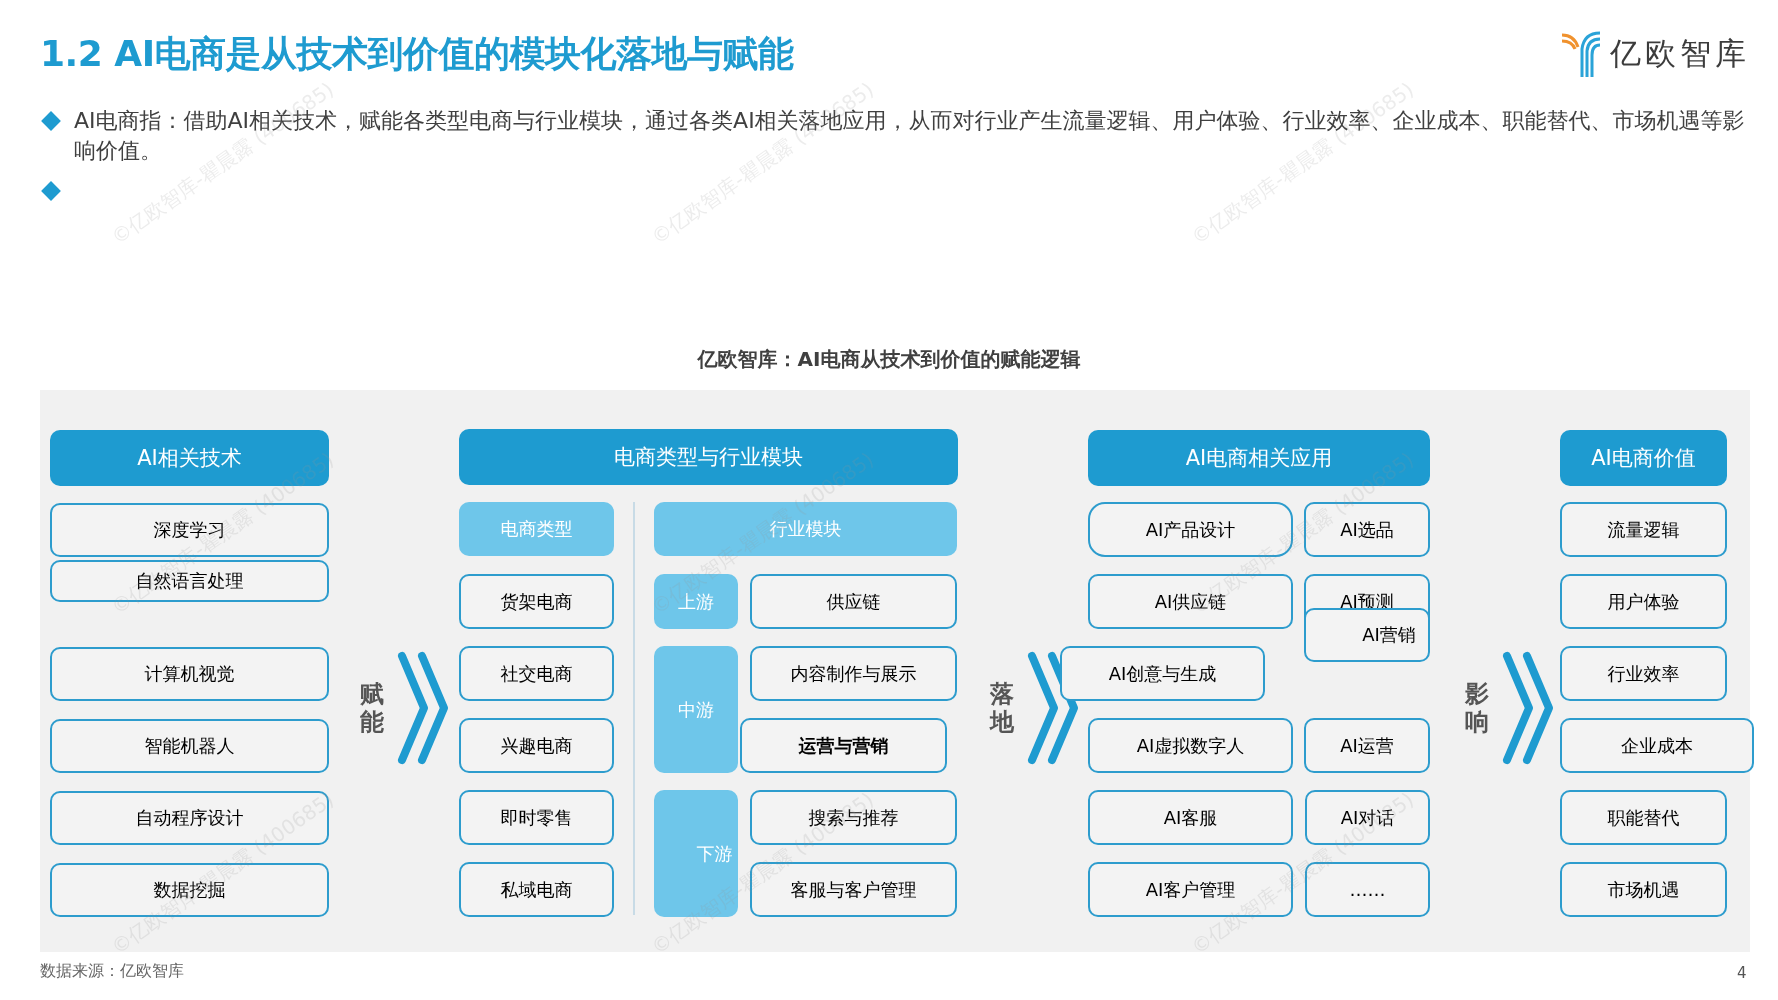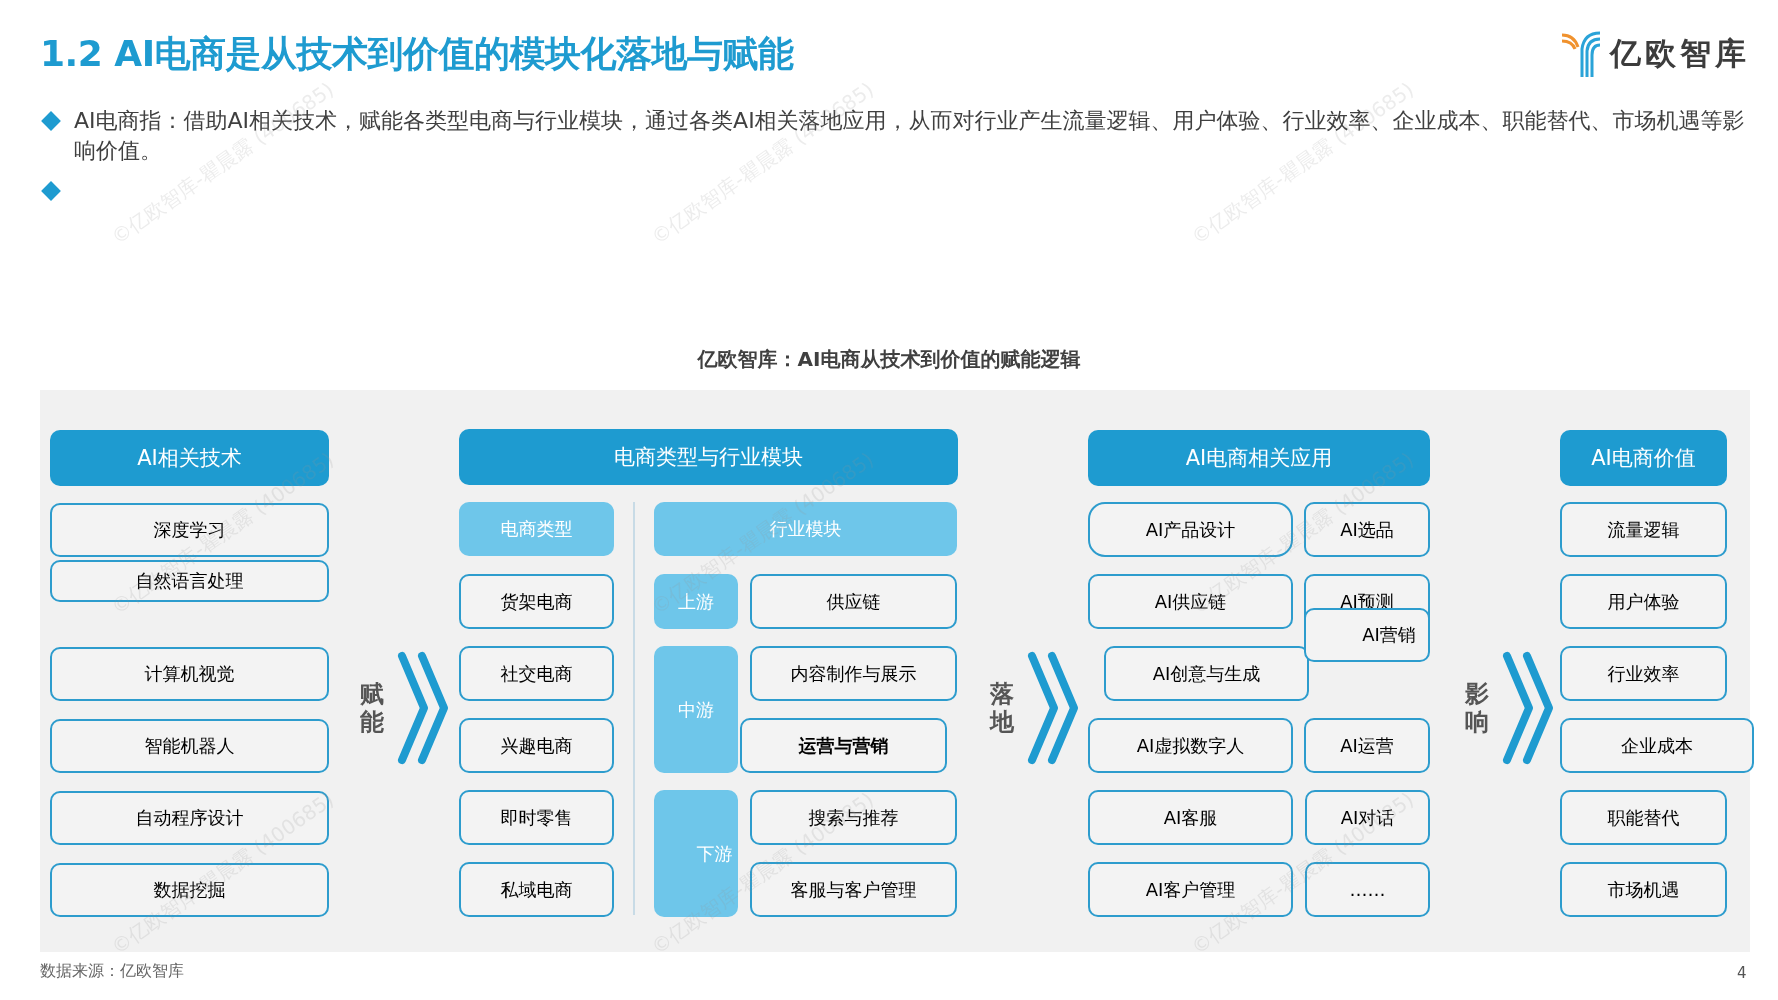--- a/index.html
+++ b/index.html
@@ -3,21 +3,21 @@
 <meta charset="utf-8">
 <style>
   * { box-sizing: border-box; margin: 0; padding: 0; }
   html, body { width: 1778px; height: 1000px; background: #ffffff; overflow: hidden; }
   body { position: relative; font-family: "DejaVu Sans", "Liberation Sans", sans-serif; color: #595959; }
 
   .page-title { position: absolute; left: 40px; top: 30px; font-size: 36px; font-weight: bold; color: #1e9bd0; letter-spacing: -0.5px; }
 
   .logo { position: absolute; left: 1560px; top: 28px; height: 52px; display: flex; align-items: center; }
   .logo svg { width: 42px; height: 50px; }
-  .logo-text { font-size: 31px; color: #3c3c3c; margin-left: 8px; letter-spacing: 4px; font-weight: bold; }
+  .logo-text { font-size: 31px; color: #3c3c3c; margin-left: 8px; letter-spacing: 4px; font-weight: normal; }
 
   .bullets { position: absolute; left: 40px; top: 106px; width: 1720px; }
   .bullet { position: relative; padding-left: 34px; font-size: 22px; line-height: 30px; color: #404040; }
   .bullet + .bullet { margin-top: 10px; }
   .bullet .diamond { position: absolute; left: 4px; top: 8px; width: 14px; height: 14px; background: #1e9bd0; transform: rotate(45deg); }
 
   .chart-title { position: absolute; left: 0; width: 1778px; top: 346px; text-align: center; font-size: 20px; font-weight: bold; color: #404040; }
 
   .panel { position: absolute; left: 40px; top: 390px; width: 1710px; height: 562px; background: #f1f1f1; }
 
@@ -115,21 +115,21 @@
   </div>
   <svg viewBox="0 0 56 116">
     <path d="M8 6 L30 58 L8 110" stroke="#1e9bd0" stroke-width="8" stroke-linecap="round" stroke-linejoin="round" fill="none"></path>
     <path d="M28 6 L50 58 L28 110" stroke="#1e9bd0" stroke-width="8" stroke-linecap="round" stroke-linejoin="round" fill="none"></path>
   </svg>
 </div>
 
 <div class="hdr" style="left:1088px; top:430px; width:342px; height:56px;">AI电商相关应用</div>
 <div class="box" style="left:1088px; top:502px; width:205px; height:55px;border-radius:17px;">AI产品设计</div>
 <div class="box" style="left:1088px; top:574px; width:205px; height:55px;">AI供应链</div>
-<div class="box" style="left:1104px; top:646px; width:205px; height:55px;">AI创意与生成</div>
+<div class="box" style="left:1060px; top:646px; width:205px; height:55px;">AI创意与生成</div>
 <div class="box" style="left:1088px; top:718px; width:205px; height:55px;">AI虚拟数字人</div>
 <div class="box" style="left:1088px; top:790px; width:205px; height:55px;">AI客服</div>
 <div class="box" style="left:1088px; top:862px; width:205px; height:55px;">AI客户管理</div>
 
 <div class="box" style="left:1304px; top:502px; width:126px; height:55px;">AI选品</div>
 <div class="box" style="left:1304px; top:574px; width:126px; height:55px;">AI预测</div>
 <div class="box" style="left:1304px; top:608px; width:126px; height:54px;padding-left:44px;">AI营销</div>
 <div class="box" style="left:1304px; top:718px; width:126px; height:55px;">AI运营</div>
 <div class="box" style="left:1305px; top:790px; width:125px; height:55px;">AI对话</div>
 <div class="box" style="left:1305px; top:862px; width:125px; height:55px;">……</div>

